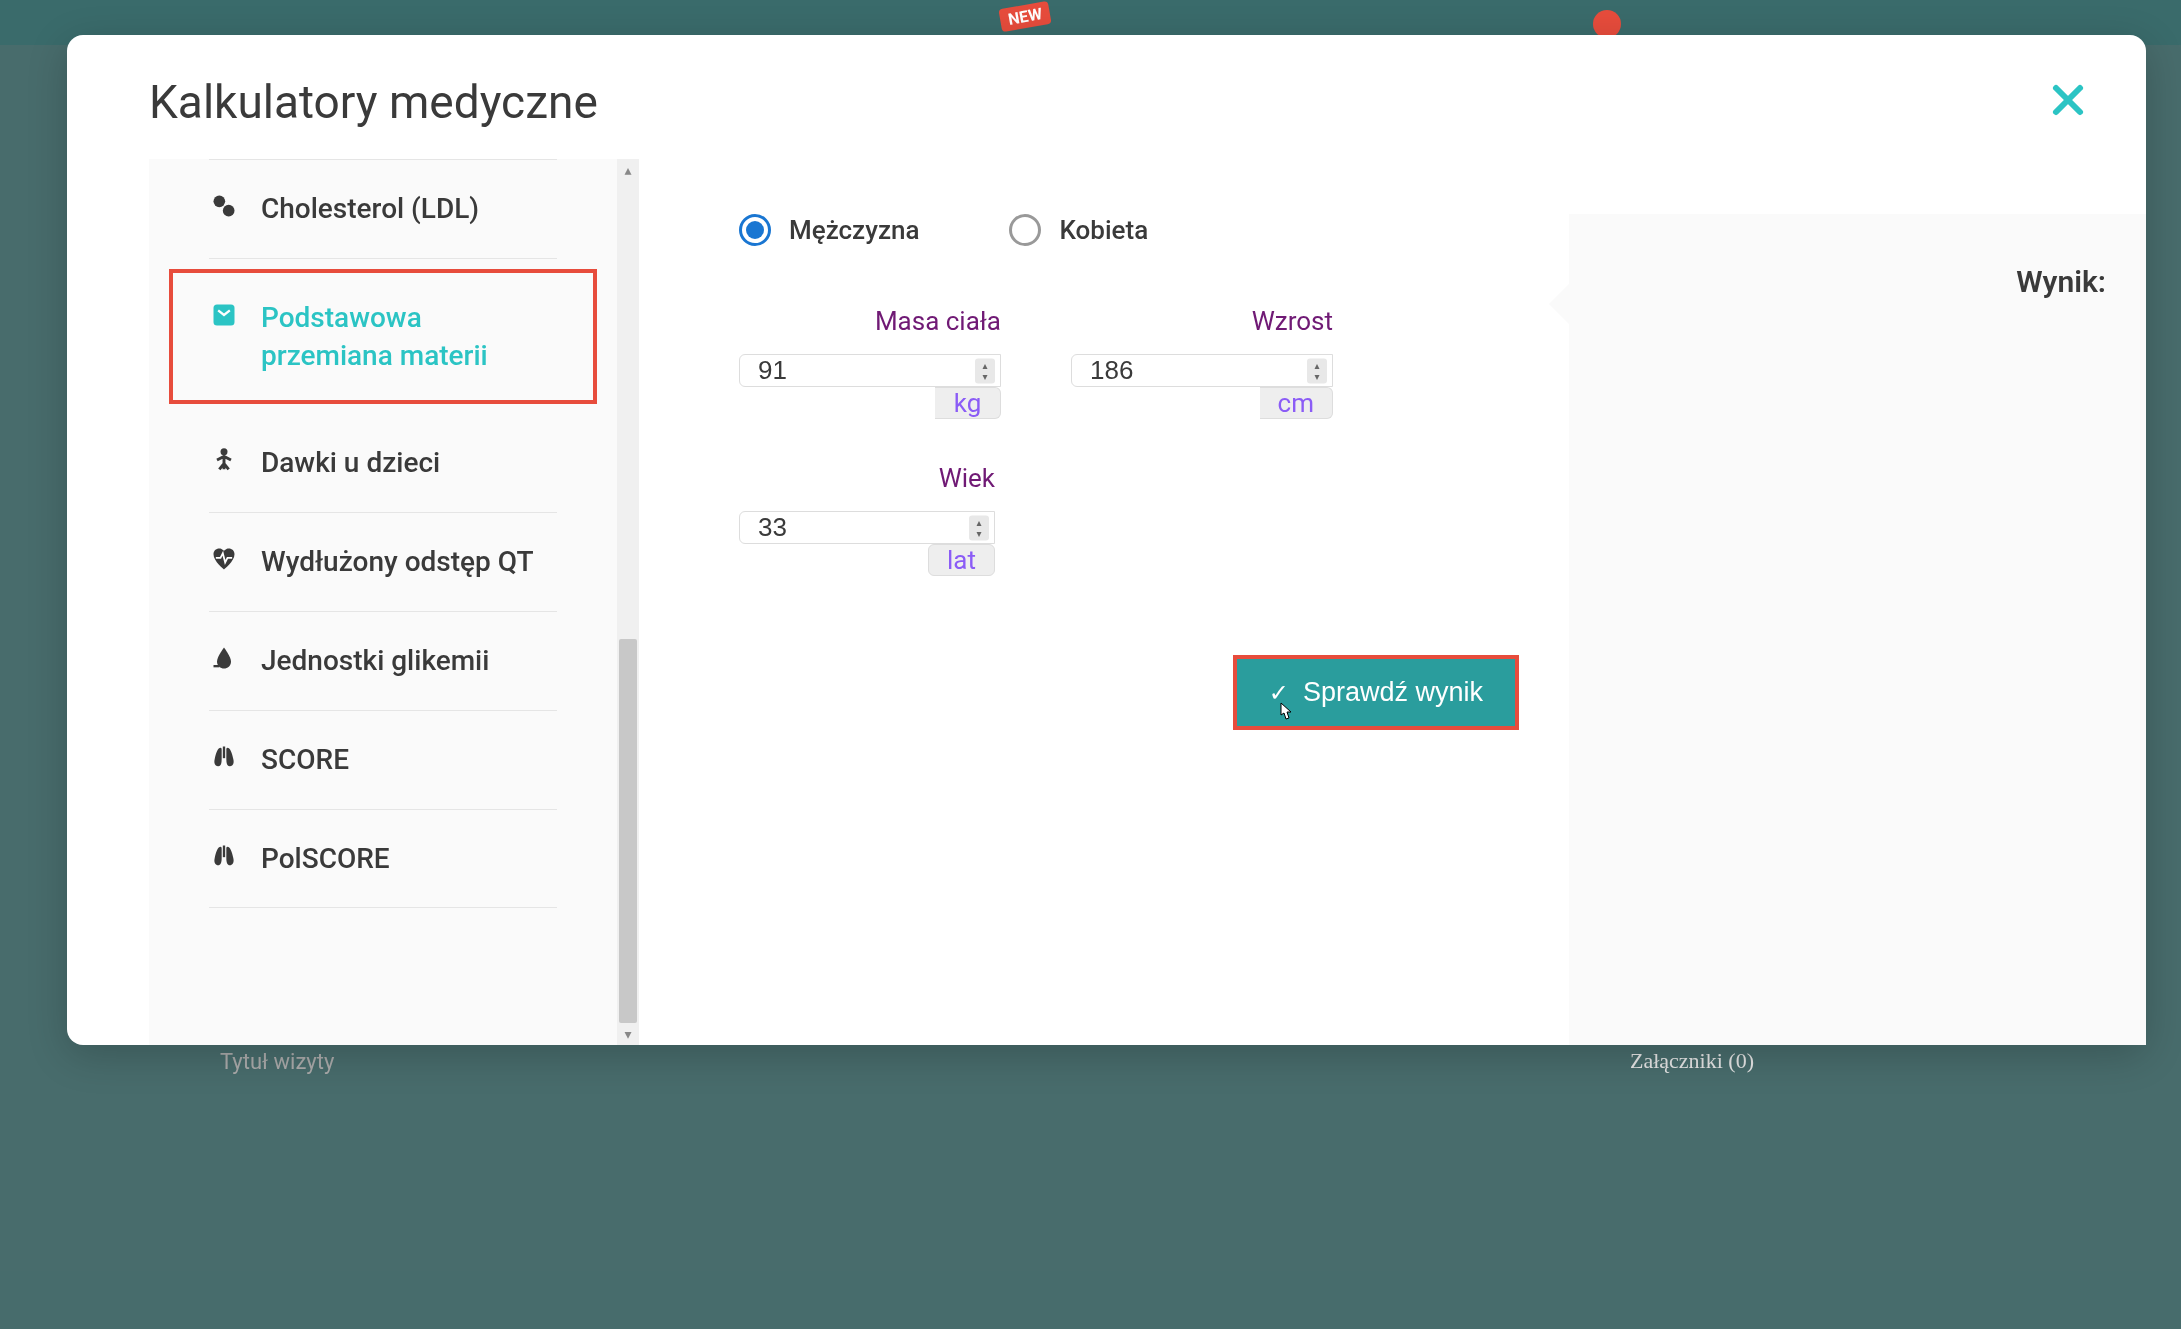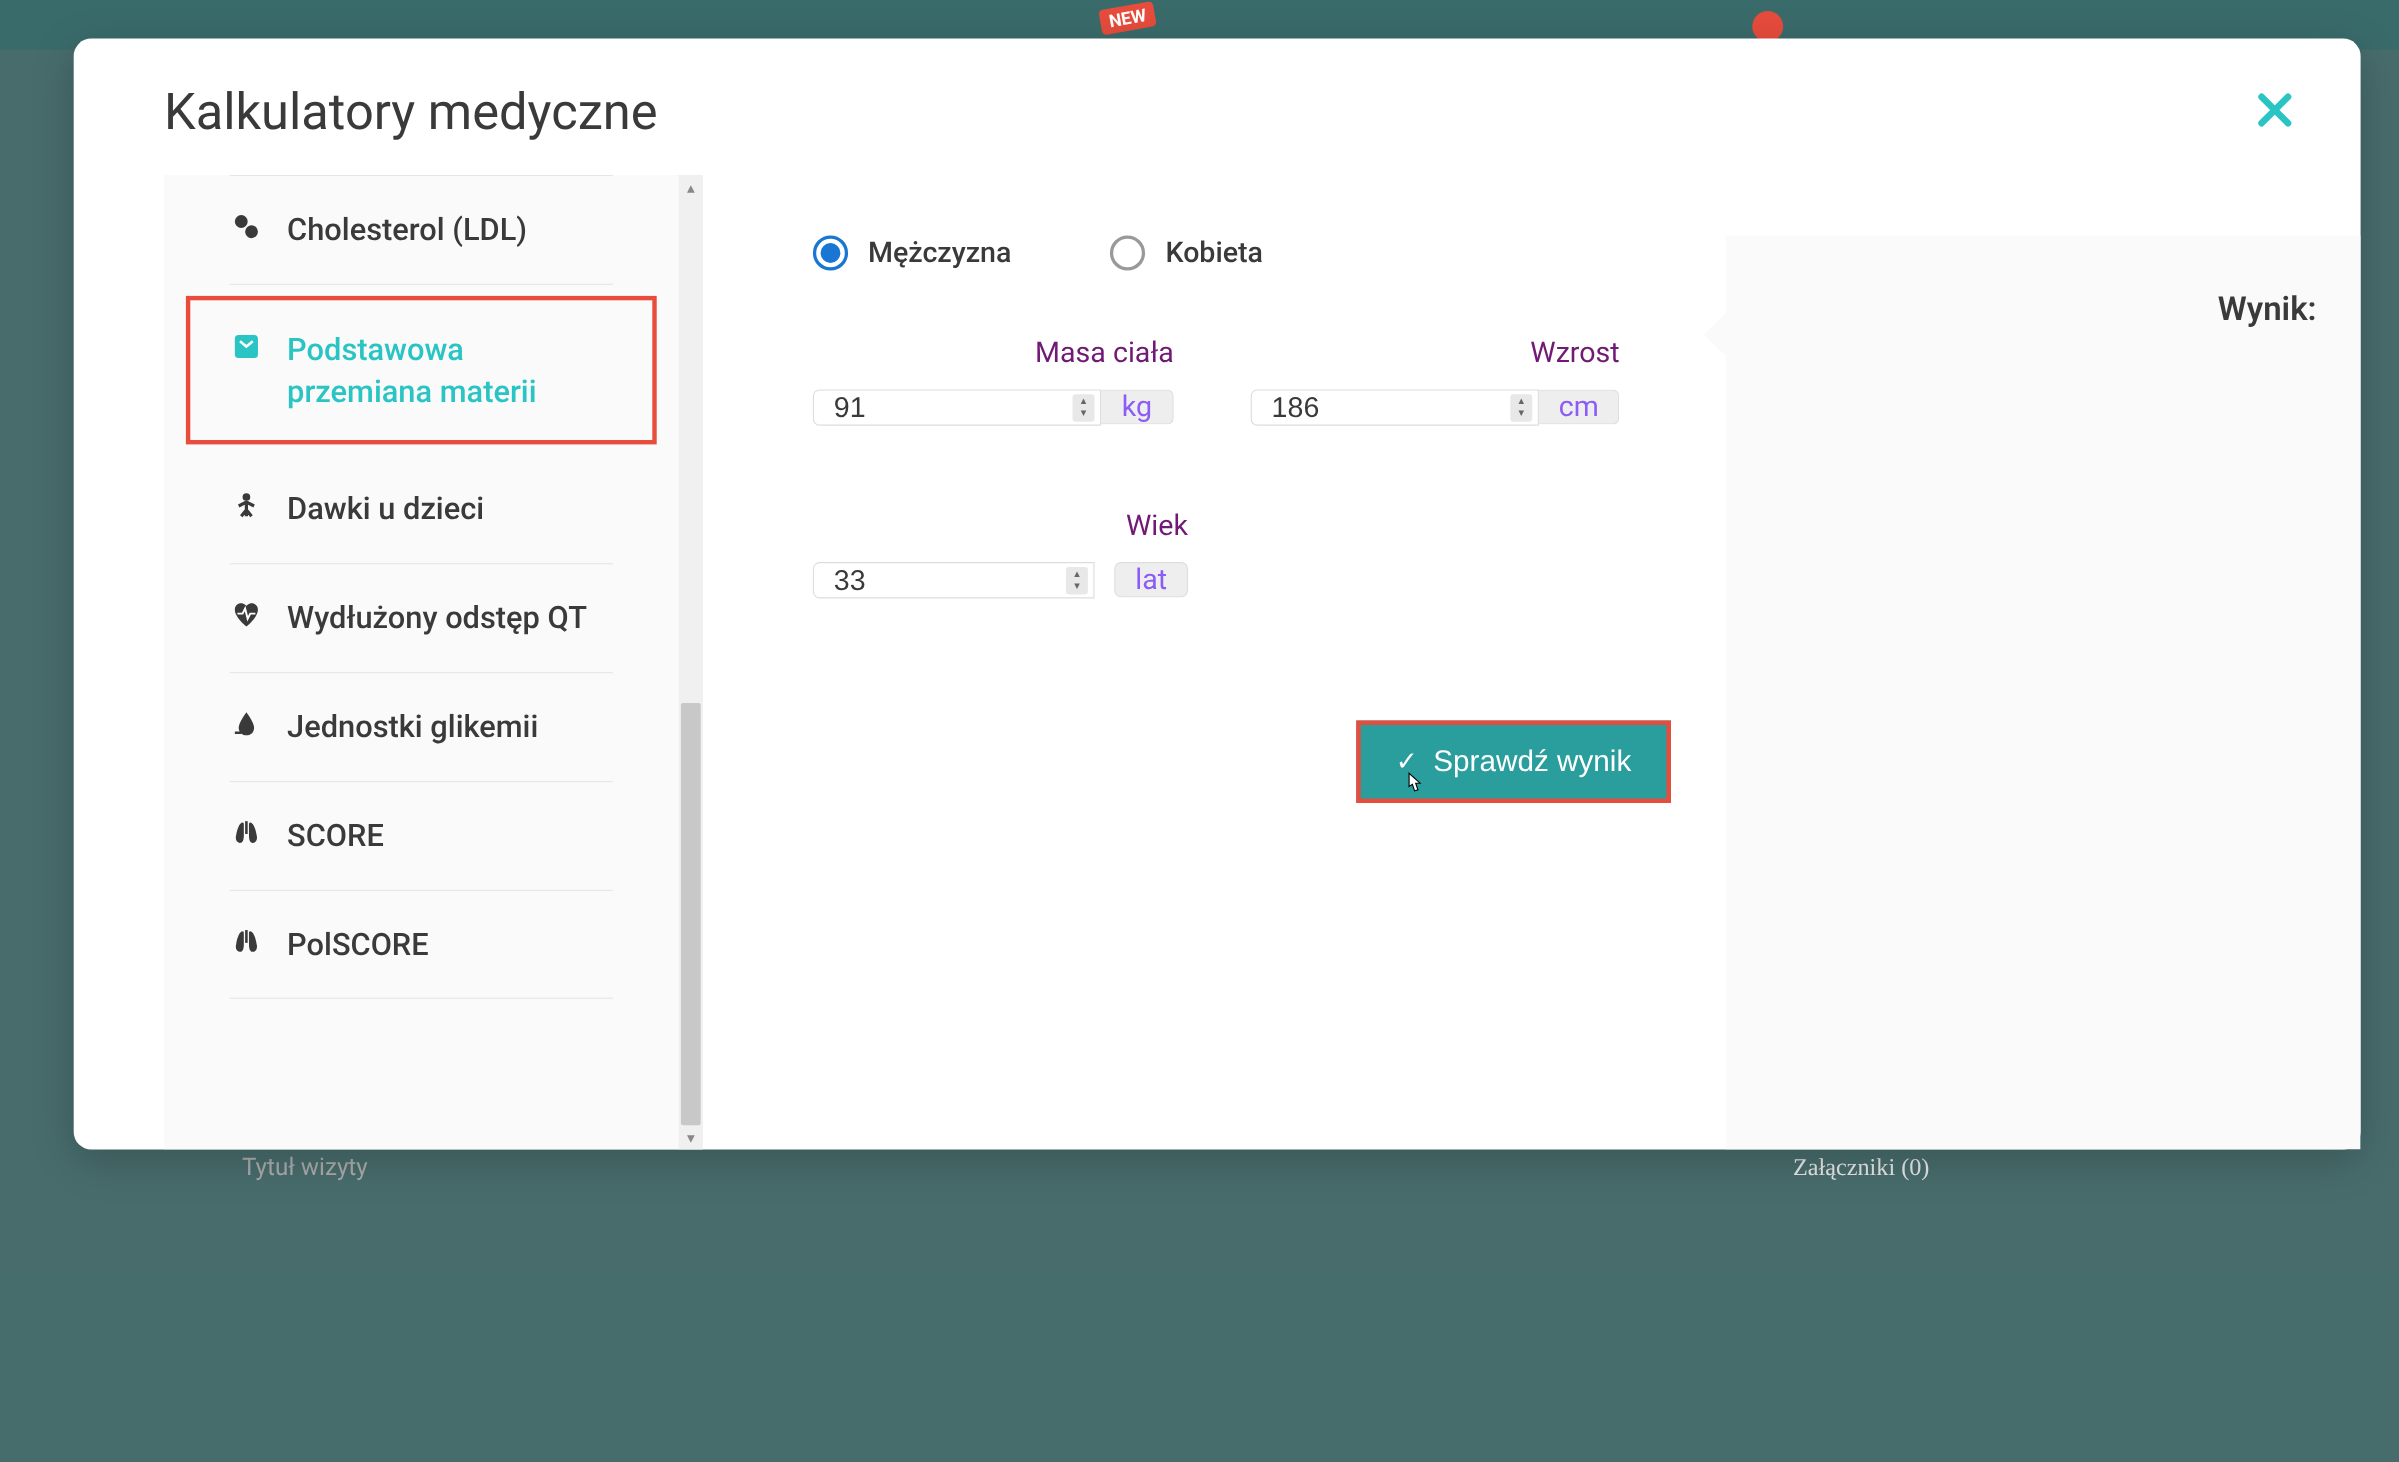--- a/index.html
+++ b/index.html
@@ -221,22 +221,23 @@
       gap: 18px;
     }
     .field-label {
       font-size: 26px;
       font-weight: 400;
       color: #701a75;
       text-align: right;
     }
     .input-group {
       display: flex;
-      align-items: flex-start;
+      align-items: flex-end;
       height: 64px;
+      flex-direction: column;
     }
     .num-input {
       width: 262px;
       border: 1px solid #ddd;
       border-radius: 6px 0 0 6px;
       padding: 0 18px;
       font-size: 26px;
       color: #3a3a3a;
       outline: none;
       position: relative;

